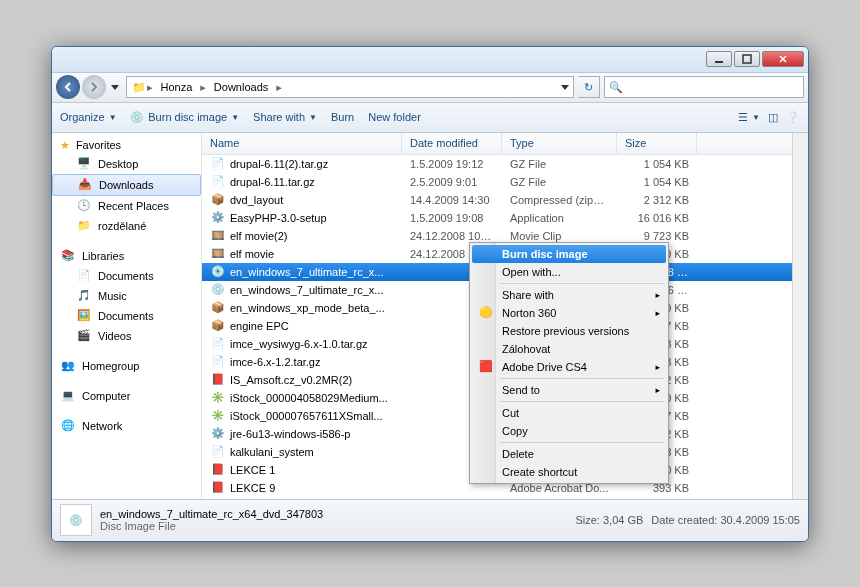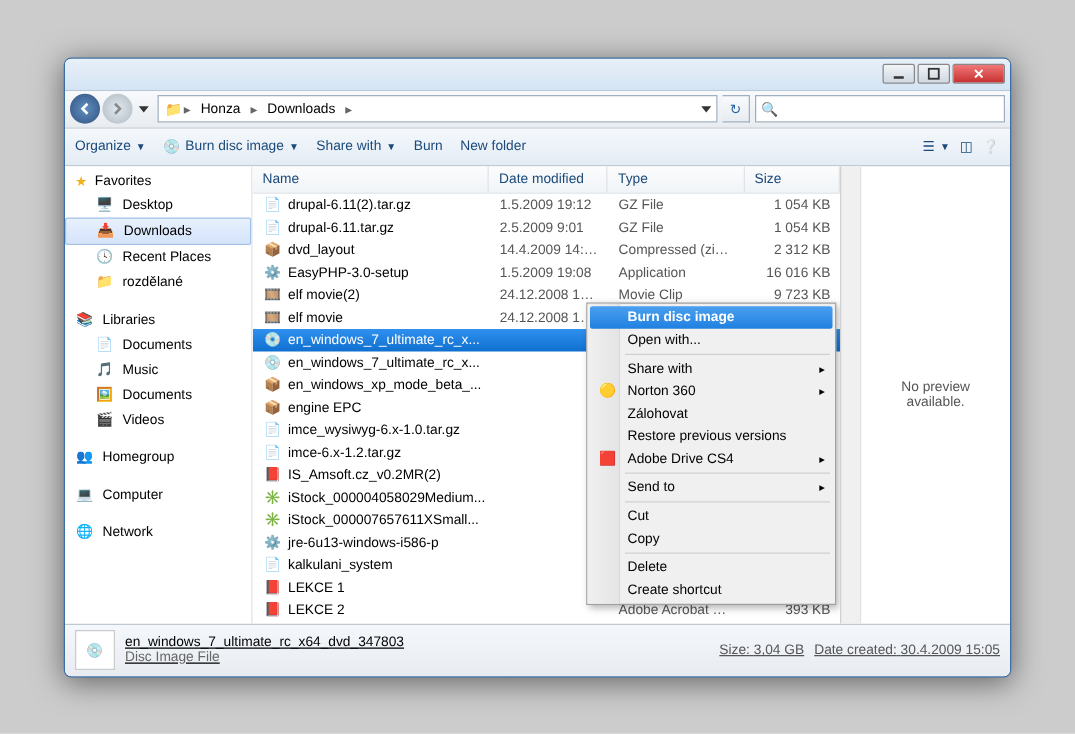--- a/index.html
+++ b/index.html
@@ -51,24 +51,24 @@
 .cell { padding: 0 8px; white-space: nowrap; overflow: hidden; text-overflow: ellipsis; color: #000; }
 .cell.name { width: 200px; display: flex; align-items: center; gap: 4px; }
 .cell.date { width: 100px; color: #555; }
 .cell.type { width: 115px; color: #555; }
 .cell.size { width: 80px; text-align: right; color: #555; }
 .file-icon { width: 16px; height: 16px; display: inline-flex; align-items: center; justify-content: center; flex-shrink: 0; }
 .preview { width: 120px; border-left: 1px solid #e0e4e8; display: flex; align-items: center; justify-content: center; color: #555; text-align: center; padding: 8px; }
 .scrollbar { width: 16px; background: #f0f0f0; border-left: 1px solid #d0d0d0; }
 .statusbar { height: 42px; background: linear-gradient(#f4f8fc,#e8ecf0); border-top: 1px solid #c0c8d0; display: flex; align-items: center; padding: 4px 8px; gap: 8px; }
 .status-icon { width: 32px; height: 32px; background: #fff; border: 1px solid #ccc; display: flex; align-items: center; justify-content: center; }
-.status-text { flex: 1; text-decoration: underline; }
+.status-text { flex: 1; }
 .status-title { font-weight: normal; color: #000; }
 .status-sub { color: #666; }
-.status-mid { color: #555; text-decoration: underline; }
+.status-mid { color: #555; }
 .context-menu { position: absolute; left: 267px; top: 109px; width: 200px; background: #f0f0f0; border: 1px solid #a0a0a0; box-shadow: 2px 2px 6px rgba(0,0,0,0.3); z-index: 100; padding: 2px; }
 .menu-item { padding: 3px 24px 3px 30px; cursor: pointer; display: flex; align-items: center; position: relative; }
 .menu-item.sel { background: linear-gradient(#4aa0f0,#2080e0); color: #fff; border-radius: 2px; }
 .menu-item.bold { font-weight: bold; }
 .menu-item .arrow { position: absolute; right: 6px; font-size: 9px; }
 .menu-item .micon { position: absolute; left: 6px; width: 16px; height: 16px; display: flex; align-items: center; justify-content: center; }
 .menu-sep { height: 1px; background: #d0d0d0; margin: 2px 2px 2px 28px; }
 .menu-gutter { position: absolute; left: 0; top: 0; bottom: 0; width: 26px; background: linear-gradient(to right,#f0f0f0,#e4e4e4); border-right: 1px solid #d8d8d8; }
 .tri { width:0; height:0; border-left:4px solid transparent; border-right:4px solid transparent; border-top:5px solid #333; display:inline-block; }
 </style>
@@ -389,21 +389,21 @@
                 <span class="file-icon">📕</span>
                 <span>LEKCE 1</span>
               </div>
               <div class="cell date"></div>
               <div class="cell type">Adobe Acrobat Do...</div>
               <div class="cell size">410 KB</div>
             </div>
             <div class="row">
               <div class="cell name">
                 <span class="file-icon">📕</span>
-                <span>LEKCE 2</span>
+                <span>LEKCE 9</span>
               </div>
               <div class="cell date"></div>
               <div class="cell type">Adobe Acrobat Do...</div>
               <div class="cell size">393 KB</div>
             </div>
             <div class="row">
               <div class="cell name">
                 <span class="file-icon">📕</span>
               </div>
               <div class="cell date"></div>
@@ -422,24 +422,24 @@
           <div class="menu-item">
               <span>Share with</span>
               <span class="arrow">▸</span>
             </div>
           <div class="menu-item">
               <span class="micon">🟡</span>
               <span>Norton 360</span>
               <span class="arrow">▸</span>
             </div>
           <div class="menu-item">
+              <span>Restore previous versions</span>
+            </div>
+          <div class="menu-item">
               <span>Zálohovat</span>
-            </div>
-          <div class="menu-item">
-              <span>Restore previous versions</span>
             </div>
           <div class="menu-item">
               <span class="micon">🟥</span>
               <span>Adobe Drive CS4</span>
               <span class="arrow">▸</span>
             </div>
           <div class="menu-sep"></div>
           <div class="menu-item">
               <span>Send to</span>
               <span class="arrow">▸</span>
@@ -455,23 +455,20 @@
           <div class="menu-item">
               <span>Delete</span>
             </div>
           <div class="menu-item">
               <span>Create shortcut</span>
             </div>
 
         </div>
       </div>
       <div class="scrollbar"></div>
-      <div class="preview">
-          <span>No preview available.</span>
-        </div>
     </div>
   </div>
 
   <div class="statusbar">
     <div class="status-icon">💿</div>
     <div class="status-text">
       <div class="status-title">en_windows_7_ultimate_rc_x64_dvd_347803</div>
       <div class="status-sub">Disc Image File</div>
     </div>
     <div class="status-mid"><span>Size:</span> <span>3,04 GB</span></div>

